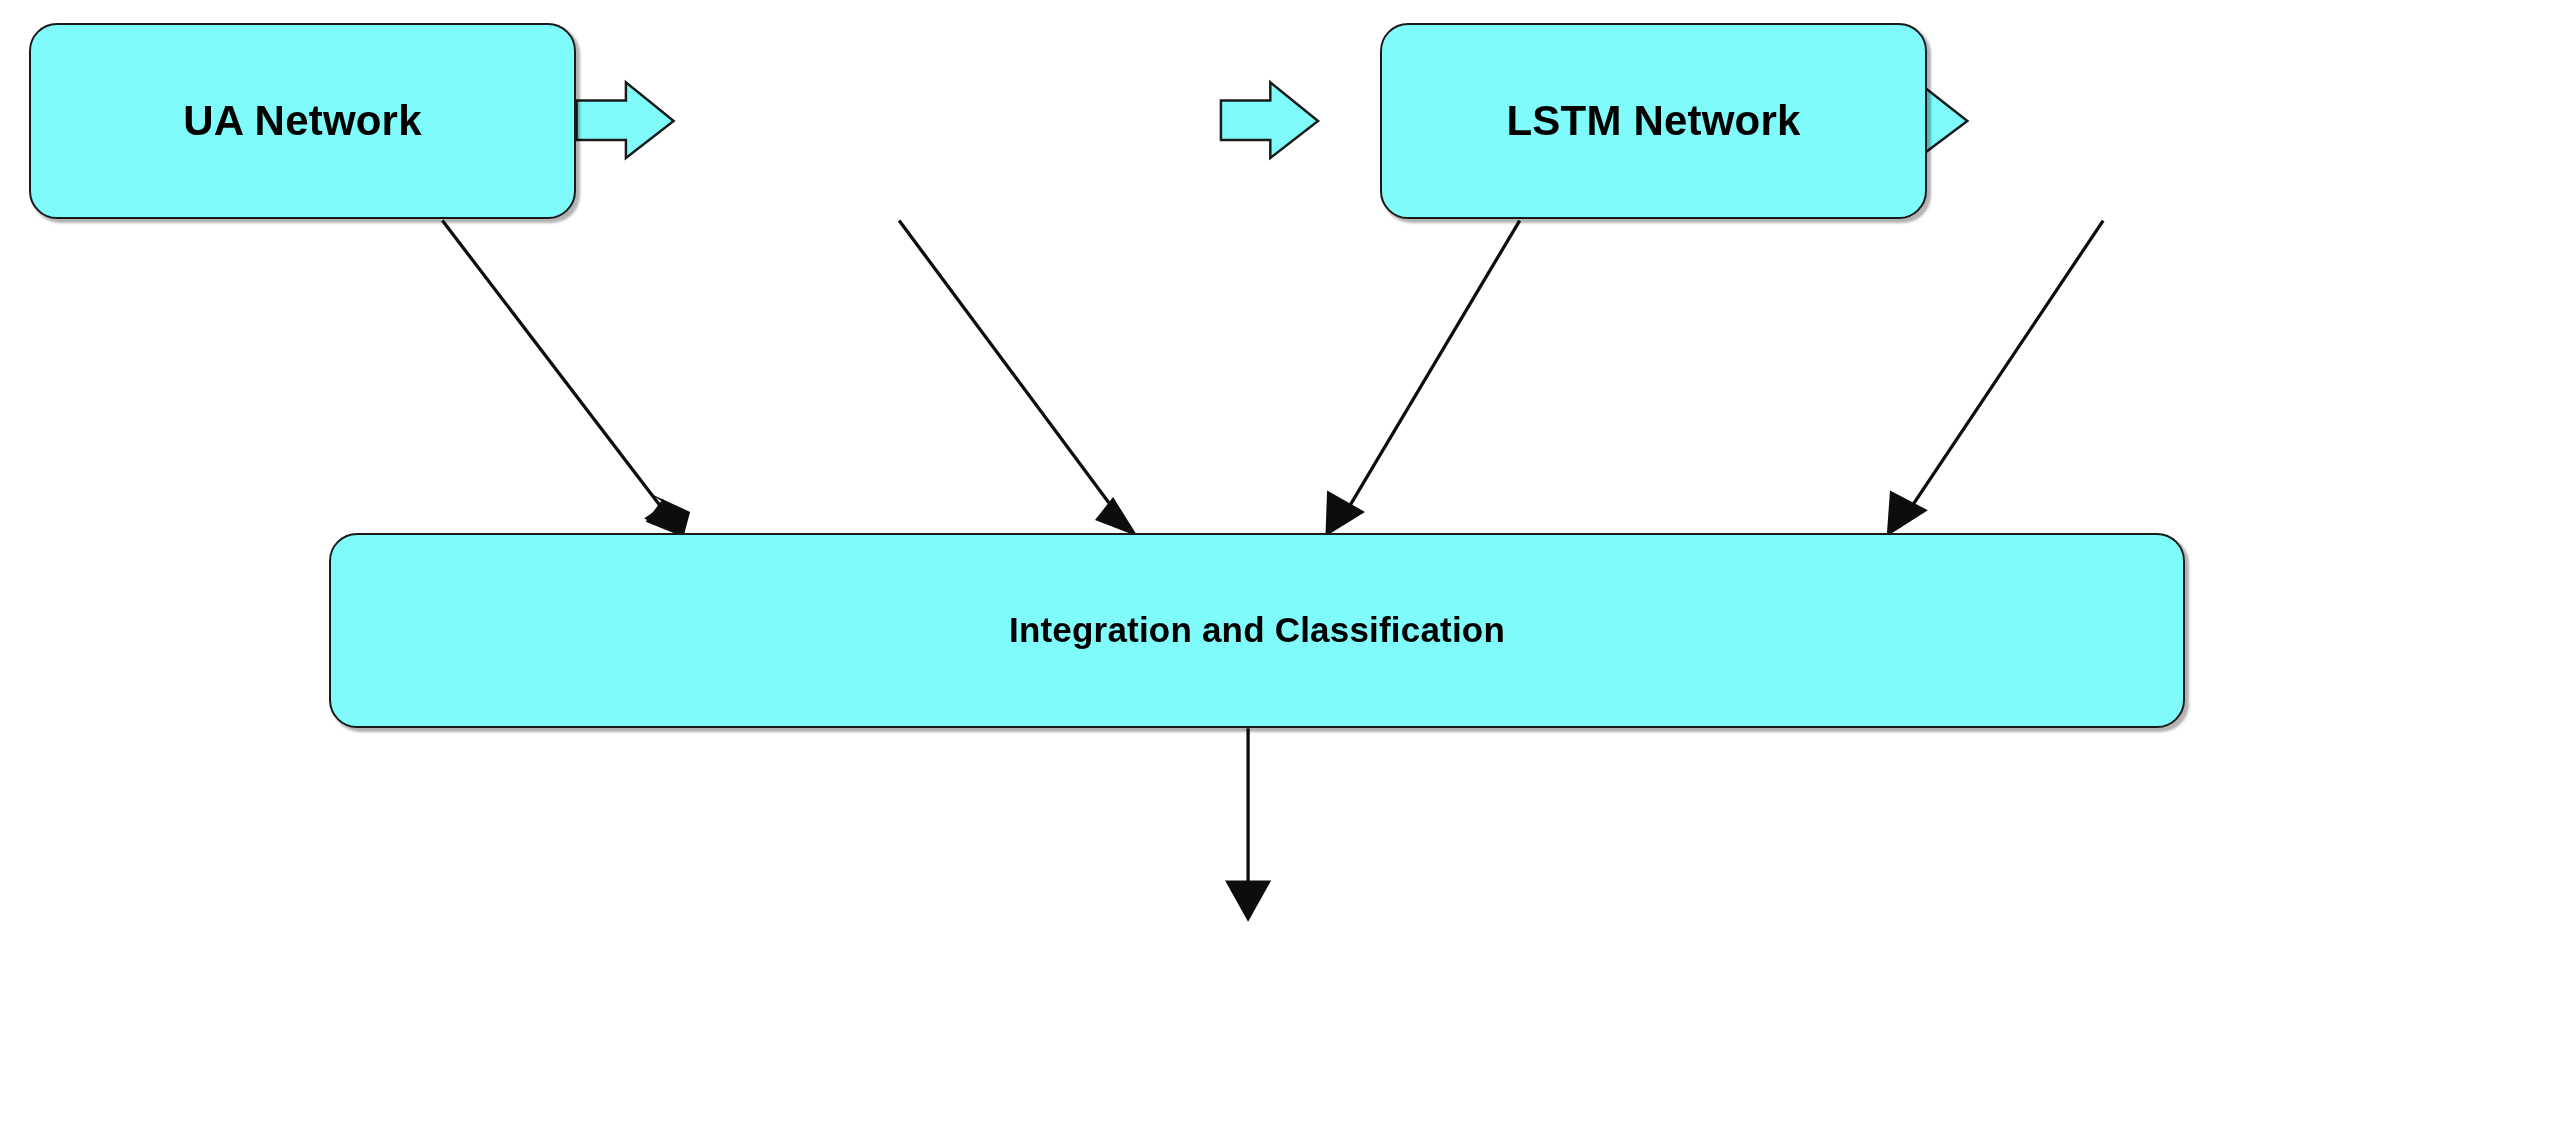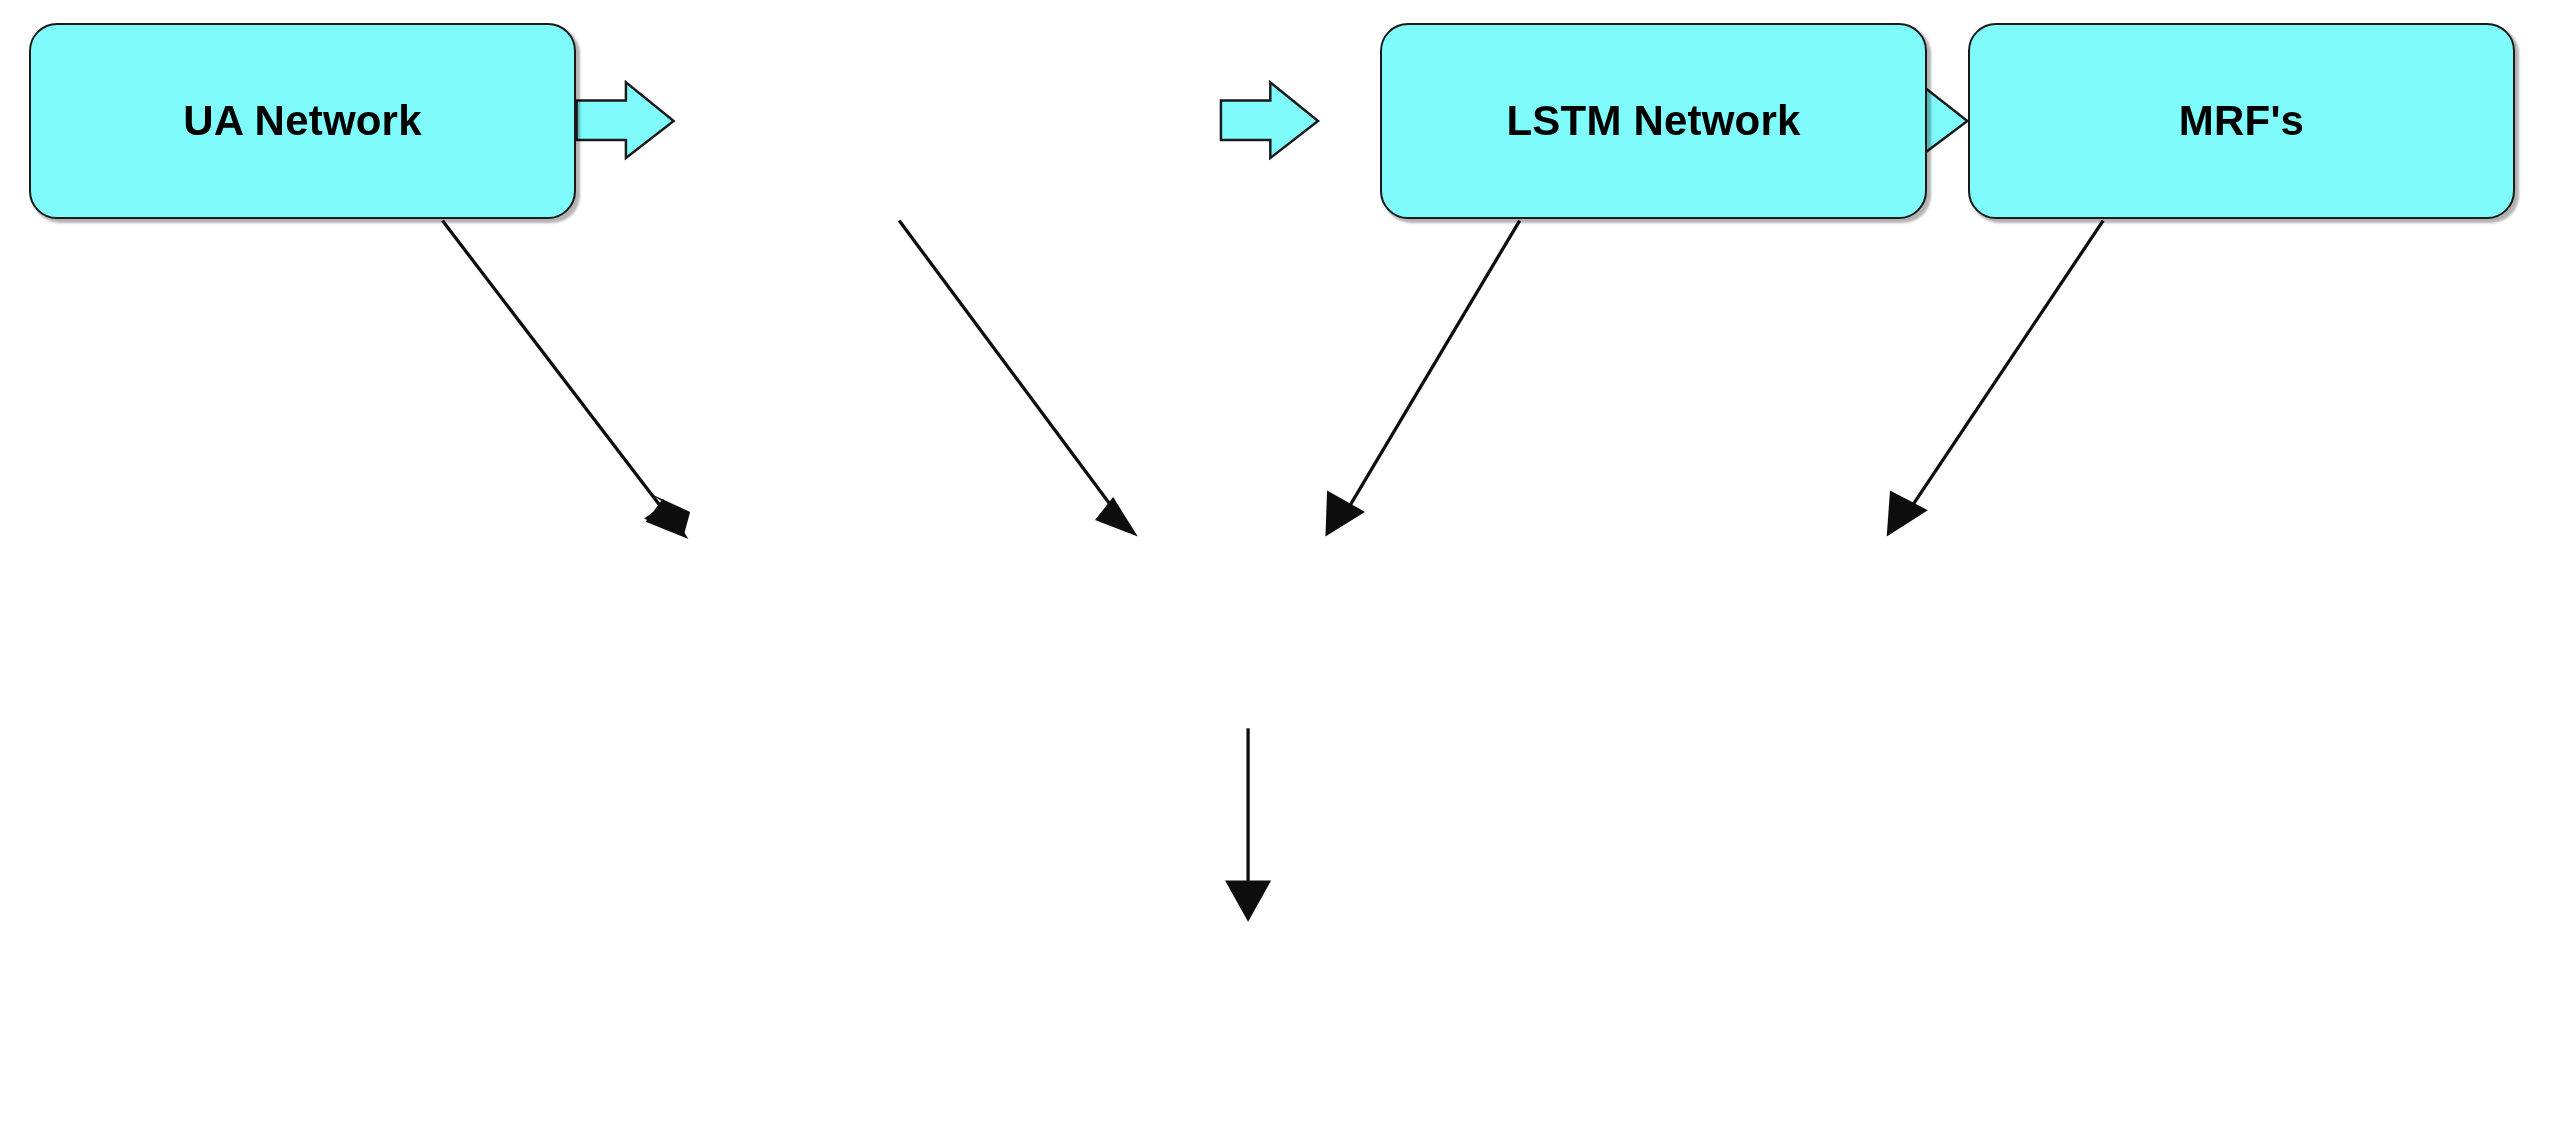--- a/index.html
+++ b/index.html
@@ -116,20 +116,20 @@
 
   <div class="node" id="node-ua">
     <span class="node-label stage-label">UA Network</span>
   </div>
 
 
   <div class="node" id="node-lstm">
     <span class="node-label stage-label">LSTM Network</span>
   </div>
 
-  <div class="node" id="node-mrf">
-    <span class="node-label stage-label">MRF's</span>
+
+  <div class="node" id="node-integration">
+    <span class="node-label wide-label">Integration and Classification</span>
   </div>
-
 
 
 </div>
 
 
 </body></html>

